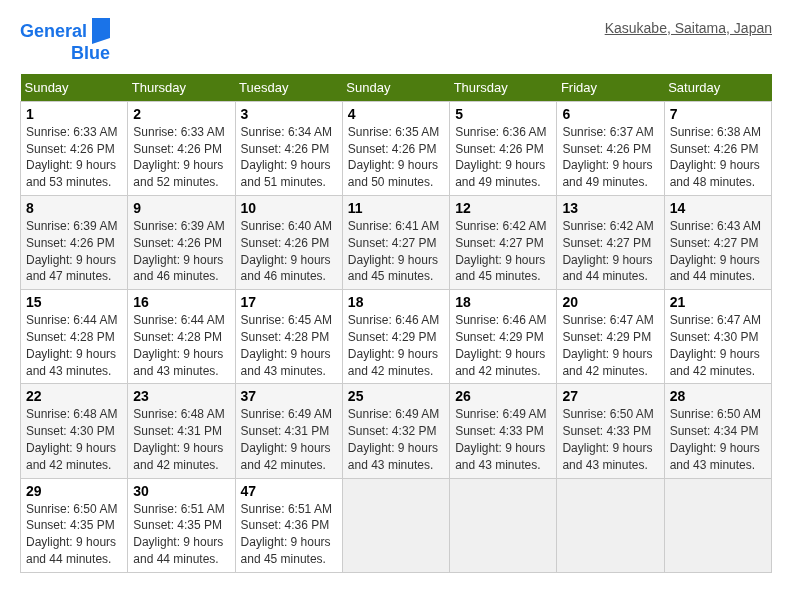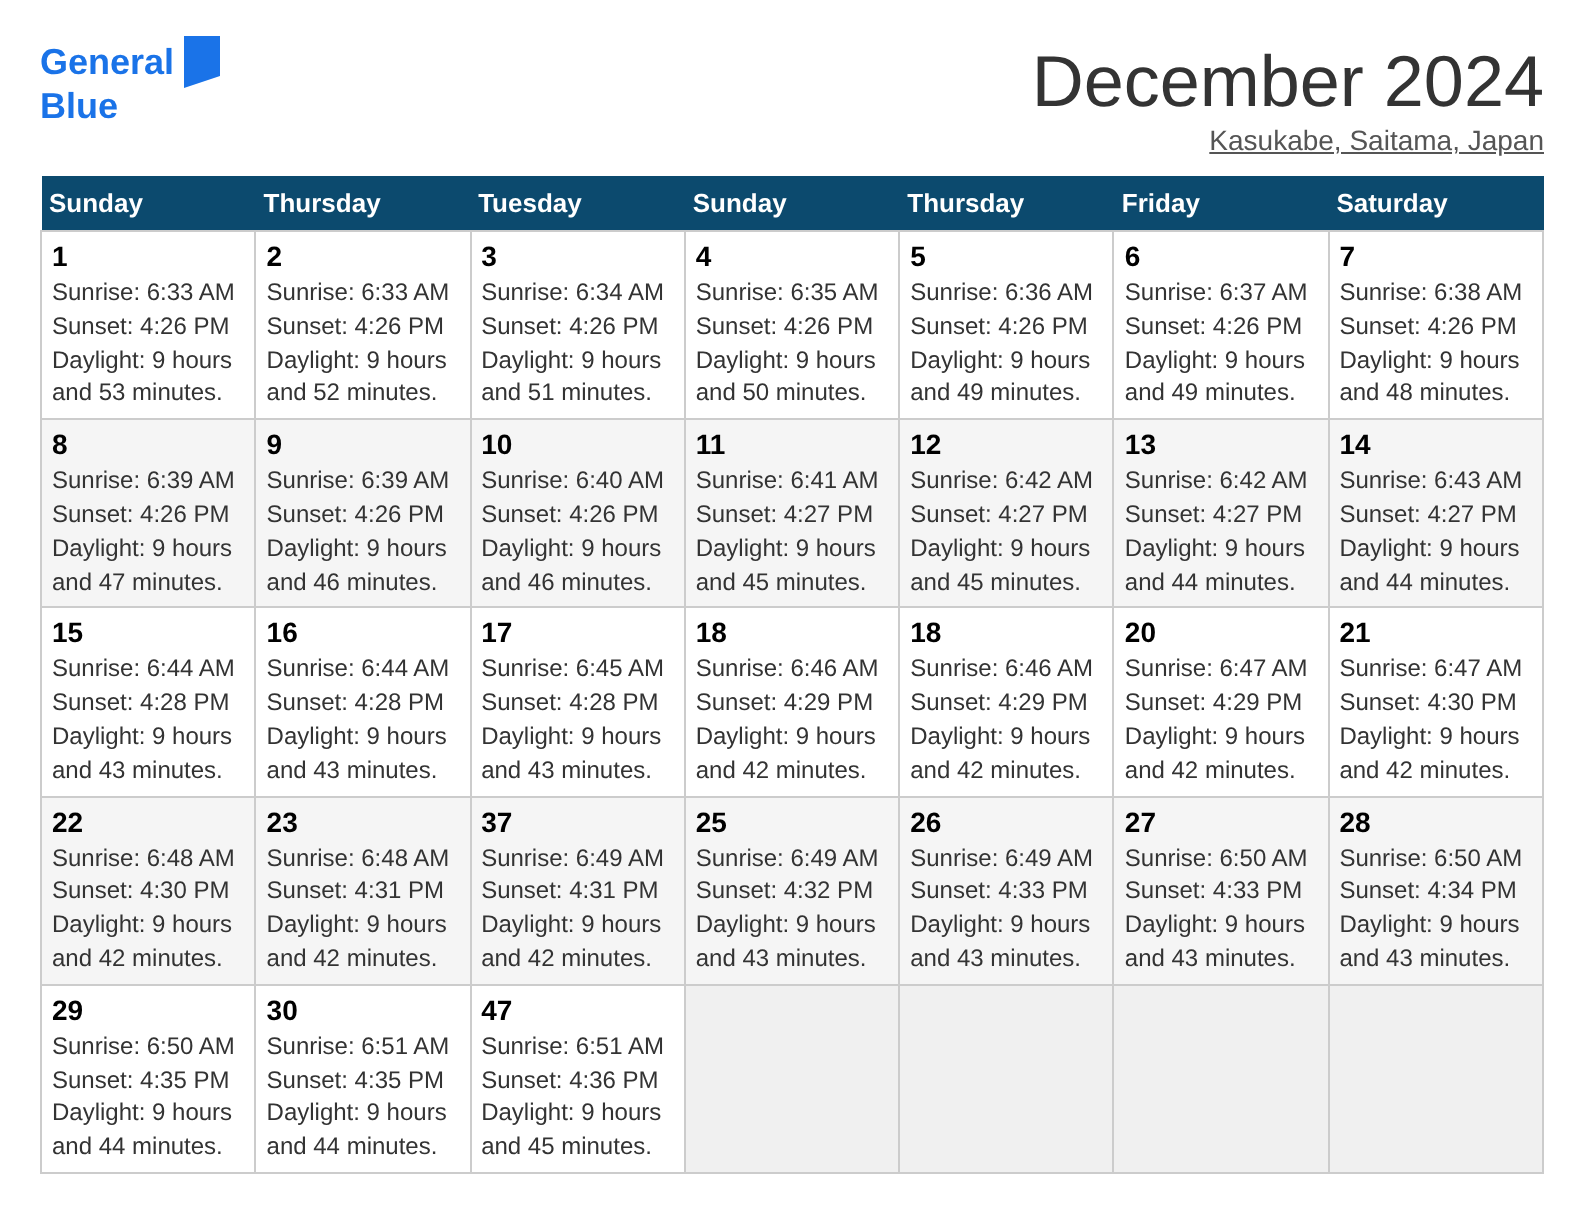--- a/index.html
+++ b/index.html
@@ -12,20 +12,21 @@
     }
     .header {
       display: flex;
       justify-content: space-between;
       align-items: flex-start;
       margin-bottom: 10px;
     }
     .logo {
       display: flex;
       align-items: center;
+      text-align: right;
     }
     .logo-text {
       font-size: 18px;
       font-weight: bold;
       line-height: 1.1;
       color: #333;
     }
     .logo-text span {
       color: #1a73e8;
     }
@@ -41,26 +42,26 @@
       font-size: 14px;
       color: #555;
       text-decoration: underline;
     }
     table {
       width: 100%;
       border-collapse: collapse;
       font-size: 11px;
     }
     th {
-      background-color: #0c4a6e;
+      background-color: #4d7c0f;
       color: white;
       padding: 6px 4px;
       text-align: left;
       font-size: 13px;
-      font-weight: bold;
+      font-weight: normal;
     }
     td {
       border: 1px solid #ccc;
       padding: 4px 5px;
       vertical-align: top;
       height: 80px;
       width: calc(100% / 7);
       background: #fff;
     }
     tr:nth-child(even) td {
@@ -91,21 +92,20 @@
           <span>General</span>
         </span>
         <svg width="22" height="26" viewBox="0 0 22 26" style="margin-left:1px;margin-top:-2px;">
           <polygon points="4,0 22,0 22,20 4,26" fill="#1a73e8"></polygon>
         </svg>
       </div>
       <div class="logo-text" style="color:#1a73e8;">Blue</div>
     </div>
   </div>
   <div class="title-block">
-    <div class="month-title">December 2024</div>
     <div class="location">Kasukabe, Saitama, Japan</div>
   </div>
 </div>
 
 <table>
   <thead>
     <tr>
       <th>Sunday</th>
       <th>Thursday</th>
       <th>Tuesday</th>

